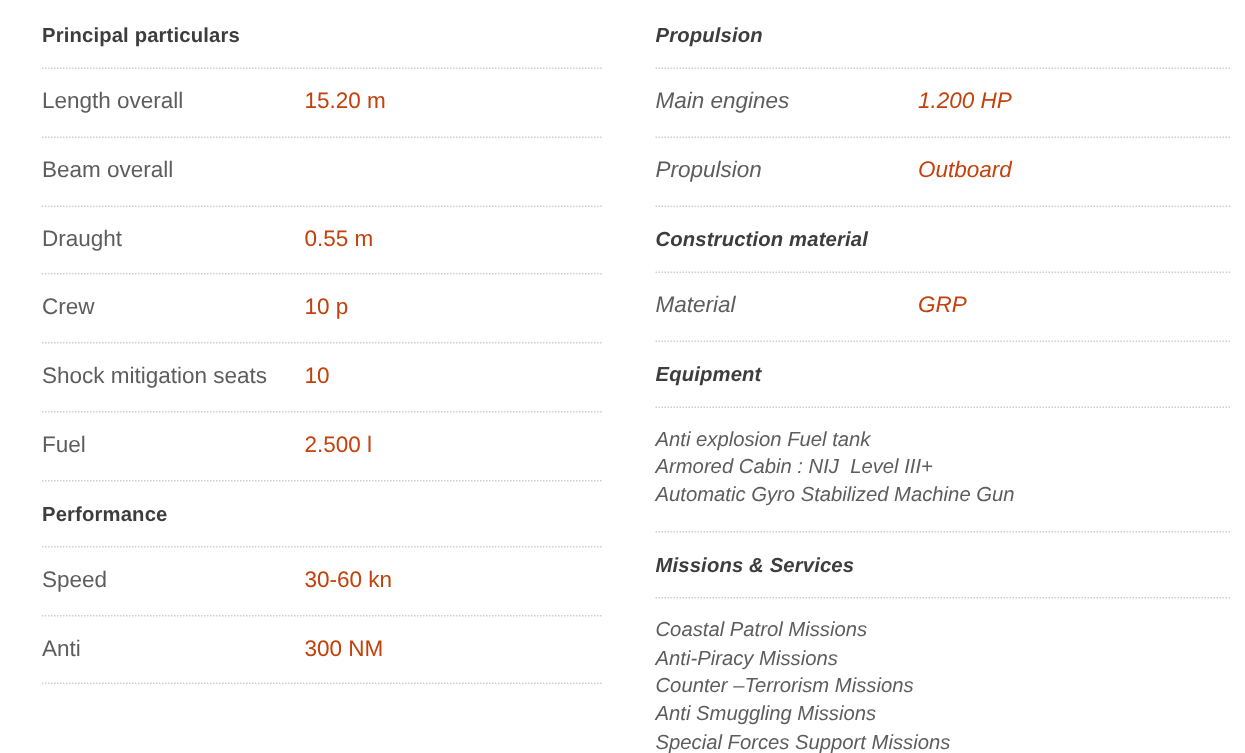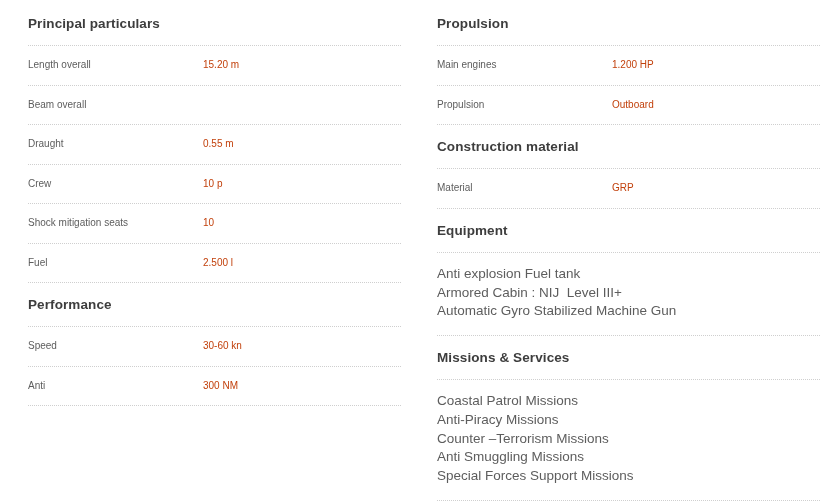--- a/index.html
+++ b/index.html
@@ -19,39 +19,39 @@
     width: 830px;
     height: 502px;
     box-sizing: border-box;
   }
   .col {
     box-sizing: border-box;
     width: 415px;
     padding: 0 28px 0 28px;
   }
   .col-left { padding-left: 28px; padding-right: 14px; }
-  .col-right { padding-left: 22px; padding-right: 10px; }
+  .col-right { padding-left: 22px; padding-right: 10px; font-style: italic; }
 
   .section-title {
     font-size: 13.5px;
     font-weight: bold;
     color: #3d3d3d;
     letter-spacing: 0.1px;
     padding: 14px 0 13px 0;
     border-bottom: 1px dotted #cfcfcf;
     line-height: 1.2;
   }
   .first-title { padding-top: 16px; }
 
   .row {
     display: flex;
     align-items: baseline;
     border-bottom: 1px dotted #cfcfcf;
     padding: 13px 0 13px 0;
-    font-size: 10px;
+    font-size: 15px;
     color: #5d5d5d;
     line-height: 1.25;
   }
   .row .label {
     flex: 0 0 auto;
     width: 175px;
     color: #5d5d5d;
   }
   .row .value {
     flex: 1 1 auto;

